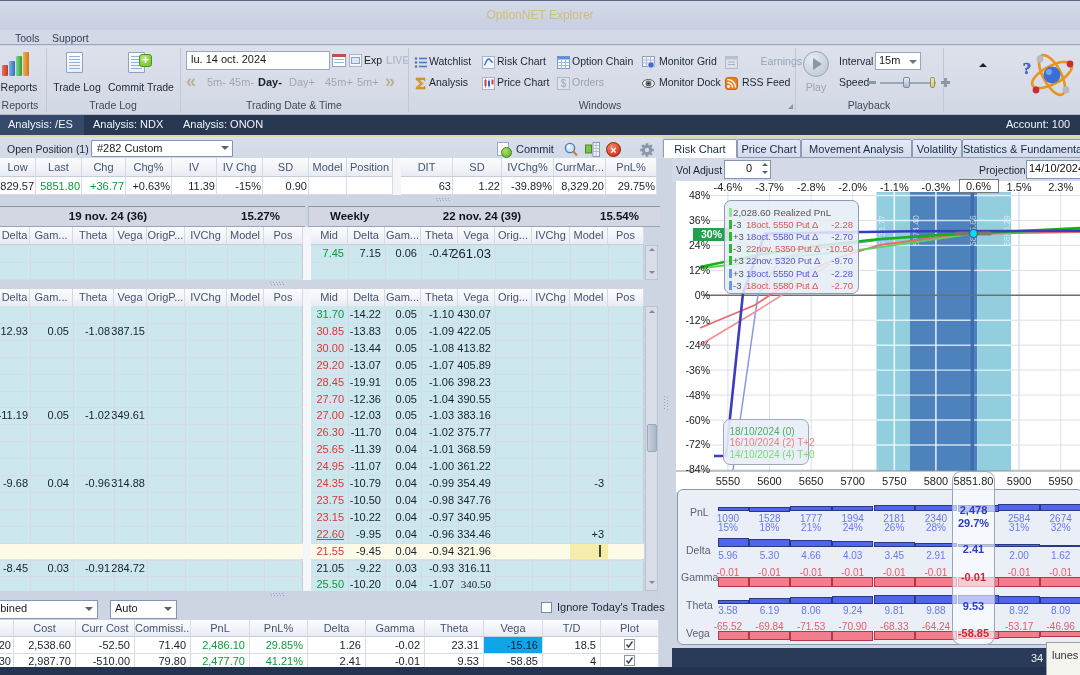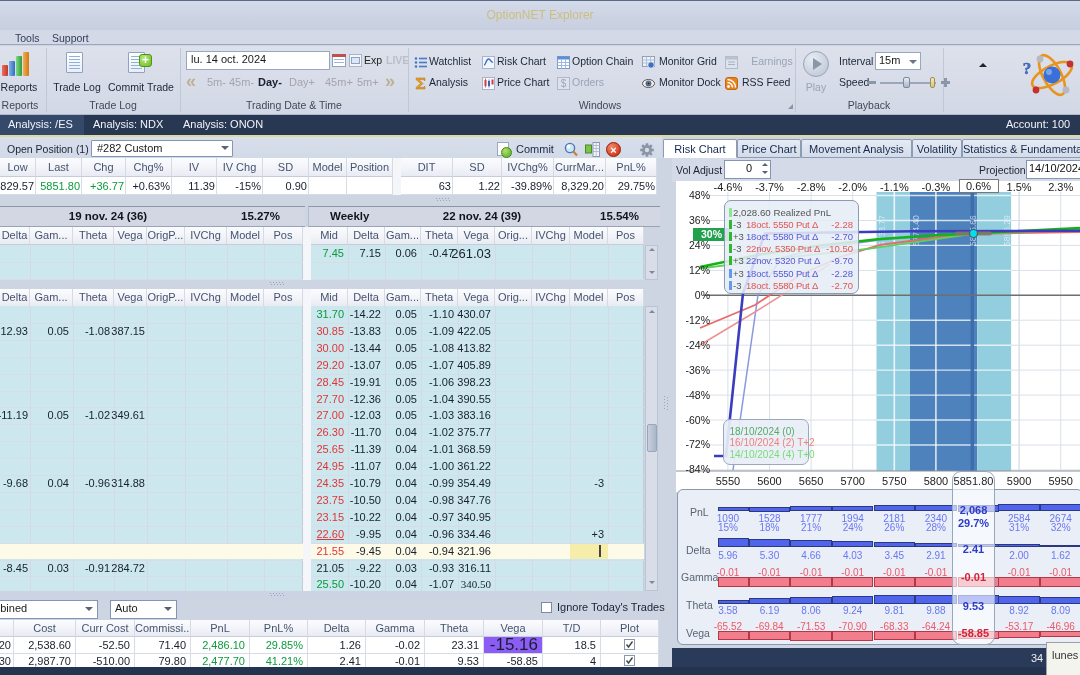--- a/index.html
+++ b/index.html
@@ -88,21 +88,21 @@
     <rect x="0.5" y="0.5" width="12" height="10" fill="#eef2f8" stroke="#8ea0b8"></rect>
     <path d="M4.5 0.5 v10 M8.5 0.5 v10 M0.5 4 h12 M0.5 7 h12" stroke="#b0c0d4" stroke-width="1"></path>
     <circle cx="9" cy="9" r="3.2" fill="#3a70c8" stroke="#fff" stroke-width="0.7"></circle>
   </svg>
 <div class="a" style="left:659px;top:55px;width:80px;text-align:left;font-size:10.5px;color:#1c2636;">Monitor Grid</div>
 <svg class="a" style="left:725px;top:56px" width="13" height="13" viewBox="0 0 13 13">
     <rect x="0.5" y="0.5" width="12" height="12" fill="#dde3ec" stroke="#b0bac8"></rect>
     <rect x="0.5" y="0.5" width="12" height="3" fill="#b8c2d2"></rect>
     <path d="M3 6 h7 M3 8.5 h7" stroke="#a8b2c2" stroke-width="1.2"></path>
   </svg>
-<div class="a" style="left:742px;top:55px;width:60px;text-align:center;font-size:10.5px;color:#9aa4b5;">Earnings</div>
+<div class="a" style="left:742px;top:55px;width:60px;text-align:right;font-size:10.5px;color:#9aa4b5;">Earnings</div>
 <svg class="a" style="left:414px;top:77px" width="13" height="13" viewBox="0 0 13 13">
     <path d="M2 1 h9 v2.5 h-1 L10 2.5 H5 l4 4 -4 4 h5 l0 -1 h1 V12 H2 v-1.5 L6.5 6.5 2 2.5 Z" fill="#e8a020" stroke="#b07010" stroke-width="0.5"></path>
   </svg>
 <div class="a" style="left:429px;top:76px;width:70px;text-align:left;font-size:10.5px;color:#1c2636;">Analysis</div>
 <svg class="a" style="left:482px;top:77px" width="13" height="13" viewBox="0 0 13 13">
     <rect x="0.5" y="0.5" width="12" height="12" fill="#f6f8fb" stroke="#a8b4c8"></rect>
     <rect x="2.5" y="3" width="2" height="6" fill="#d04040"></rect>
     <path d="M3.5 1.5 v9" stroke="#d04040" stroke-width="0.8"></path>
     <rect x="6" y="4" width="2" height="5" fill="#3a60c0"></rect>
     <path d="M7 2.5 v8" stroke="#3a60c0" stroke-width="0.8"></path>
@@ -524,21 +524,21 @@
 <div class="a" style="left:0px;top:637.0px;width:14px;height:16.5px;background:#fff;border-right:1px solid #d8dce5;border-bottom:1px solid #d8dce5"></div>
 <div class="a" style="left:-40px;top:637.0px;width:51px;text-align:right;font-size:11px;color:#17202c;line-height:16.5px;">0.20</div>
 <div class="a" style="left:14px;top:637.0px;width:62px;height:16.5px;line-height:16.5px;background:#fff;border-right:1px solid #d8dce5;border-bottom:1px solid #d8dce5;font-size:11px;color:#17202c;text-align:right;padding-right:4px;overflow:hidden">2,538.60</div>
 <div class="a" style="left:76px;top:637.0px;width:59px;height:16.5px;line-height:16.5px;background:#fff;border-right:1px solid #d8dce5;border-bottom:1px solid #d8dce5;font-size:11px;color:#17202c;text-align:right;padding-right:4px;overflow:hidden">-52.50</div>
 <div class="a" style="left:135px;top:637.0px;width:56px;height:16.5px;line-height:16.5px;background:#fff;border-right:1px solid #d8dce5;border-bottom:1px solid #d8dce5;font-size:11px;color:#17202c;text-align:right;padding-right:4px;overflow:hidden">71.40</div>
 <div class="a" style="left:191px;top:637.0px;width:59px;height:16.5px;line-height:16.5px;background:#fff;border-right:1px solid #d8dce5;border-bottom:1px solid #d8dce5;font-size:11px;color:#0b9a3c;text-align:right;padding-right:4px;overflow:hidden">2,486.10</div>
 <div class="a" style="left:250px;top:637.0px;width:58px;height:16.5px;line-height:16.5px;background:#fff;border-right:1px solid #d8dce5;border-bottom:1px solid #d8dce5;font-size:11px;color:#0b9a3c;text-align:right;padding-right:4px;overflow:hidden">29.85%</div>
 <div class="a" style="left:308px;top:637.0px;width:58px;height:16.5px;line-height:16.5px;background:#fff;border-right:1px solid #d8dce5;border-bottom:1px solid #d8dce5;font-size:11px;color:#17202c;text-align:right;padding-right:4px;overflow:hidden">1.26</div>
 <div class="a" style="left:366px;top:637.0px;width:59px;height:16.5px;line-height:16.5px;background:#fff;border-right:1px solid #d8dce5;border-bottom:1px solid #d8dce5;font-size:11px;color:#17202c;text-align:right;padding-right:4px;overflow:hidden">-0.02</div>
 <div class="a" style="left:425px;top:637.0px;width:59px;height:16.5px;line-height:16.5px;background:#fff;border-right:1px solid #d8dce5;border-bottom:1px solid #d8dce5;font-size:11px;color:#17202c;text-align:right;padding-right:4px;overflow:hidden">23.31</div>
-<div class="a" style="left:484px;top:637.0px;width:59px;height:16.5px;line-height:16.5px;background:#8b5cf6;border-right:1px solid #d8dce5;border-bottom:1px solid #d8dce5;font-size:17px;color:#17202c;text-align:right;padding-right:4px;overflow:hidden">-15.16</div>
+<div class="a" style="left:484px;top:637.0px;width:59px;height:16.5px;line-height:16.5px;background:#0ea5e9;border-right:1px solid #d8dce5;border-bottom:1px solid #d8dce5;font-size:11px;color:#17202c;text-align:right;padding-right:4px;overflow:hidden">-15.16</div>
 <div class="a" style="left:543px;top:637.0px;width:58px;height:16.5px;line-height:16.5px;background:#fff;border-right:1px solid #d8dce5;border-bottom:1px solid #d8dce5;font-size:11px;color:#17202c;text-align:right;padding-right:4px;overflow:hidden">18.5</div>
 <div class="a" style="left:601px;top:637.0px;width:58px;height:16.5px;line-height:14.5px;background:#fff;border-right:1px solid #d8dce5;border-bottom:1px solid #d8dce5;text-align:center;overflow:hidden"><span style="display:inline-block;width:11px;height:11px;background:#fff;border:1px solid #8a98ac;vertical-align:middle;position:relative"><svg width="9" height="9" style="position:absolute;left:0px;top:0px" viewBox="0 0 9 9">
         <polyline points="1.5,4.5 3.5,7 7.5,1.5" fill="none" stroke="#444" stroke-width="1.4"></polyline>
       </svg></span></div>
 <div class="a" style="left:0px;top:653.5px;width:14px;height:14px;background:#fff;border-right:1px solid #d8dce5;border-bottom:1px solid #d8dce5"></div>
 <div class="a" style="left:-40px;top:653.5px;width:51px;text-align:right;font-size:11px;color:#17202c;line-height:14px;">0.30</div>
 <div class="a" style="left:14px;top:653.5px;width:62px;height:14px;line-height:14px;background:#fff;border-right:1px solid #d8dce5;border-bottom:1px solid #d8dce5;font-size:11px;color:#17202c;text-align:right;padding-right:4px;overflow:hidden">2,987.70</div>
 <div class="a" style="left:76px;top:653.5px;width:59px;height:14px;line-height:14px;background:#fff;border-right:1px solid #d8dce5;border-bottom:1px solid #d8dce5;font-size:11px;color:#17202c;text-align:right;padding-right:4px;overflow:hidden">-510.00</div>
 <div class="a" style="left:135px;top:653.5px;width:56px;height:14px;line-height:14px;background:#fff;border-right:1px solid #d8dce5;border-bottom:1px solid #d8dce5;font-size:11px;color:#17202c;text-align:right;padding-right:4px;overflow:hidden">79.80</div>
 <div class="a" style="left:191px;top:653.5px;width:59px;height:14px;line-height:14px;background:#fff;border-right:1px solid #d8dce5;border-bottom:1px solid #d8dce5;font-size:11px;color:#0b9a3c;text-align:right;padding-right:4px;overflow:hidden">2,477.70</div>
@@ -784,21 +784,21 @@
 <div class="a" style="left:702.9px;top:620.8px;width:50px;text-align:center;font-size:10px;color:#ef5868;">-65.52</div>
 <div class="a" style="left:744.5px;top:620.8px;width:50px;text-align:center;font-size:10px;color:#ef5868;">-69.84</div>
 <div class="a" style="left:786.1px;top:620.8px;width:50px;text-align:center;font-size:10px;color:#ef5868;">-71.53</div>
 <div class="a" style="left:827.7px;top:620.8px;width:50px;text-align:center;font-size:10px;color:#ef5868;">-70.90</div>
 <div class="a" style="left:869.3px;top:620.8px;width:50px;text-align:center;font-size:10px;color:#ef5868;">-68.33</div>
 <div class="a" style="left:910.9px;top:620.8px;width:50px;text-align:center;font-size:10px;color:#ef5868;">-64.24</div>
 <div class="a" style="left:994.1px;top:620.8px;width:50px;text-align:center;font-size:10px;color:#ef5868;">-53.17</div>
 <div class="a" style="left:1035.7px;top:620.8px;width:50px;text-align:center;font-size:10px;color:#ef5868;">-46.96</div>
 <div class="a" style="left:951.8px;top:471px;width:43.4px;height:173.5px;background:rgba(252,253,255,0.62);border:1px solid #99a7bd;border-radius:9px"></div>
 <div class="a" style="left:952px;top:475px;width:43px;text-align:center;font-size:11px;color:#222;">5851.80</div>
-<div class="a" style="left:950px;top:503.5px;width:47px;text-align:center;font-size:11px;color:#2a3cc8;font-weight:700;">2,068</div>
+<div class="a" style="left:950px;top:503.5px;width:47px;text-align:center;font-size:11px;color:#2a3cc8;font-weight:700;">2,478</div>
 <div class="a" style="left:950px;top:517px;width:47px;text-align:center;font-size:11px;color:#2a3cc8;font-weight:700;">29.7%</div>
 <div class="a" style="left:950px;top:542.5px;width:47px;text-align:center;font-size:11px;color:#2a3cc8;font-weight:700;">2.41</div>
 <div class="a" style="left:950px;top:571.3px;width:47px;text-align:center;font-size:11px;color:#d02438;font-weight:700;">-0.01</div>
 <div class="a" style="left:950px;top:600px;width:47px;text-align:center;font-size:11px;color:#2a3cc8;font-weight:700;">9.53</div>
 <div class="a" style="left:950px;top:627px;width:47px;text-align:center;font-size:11px;color:#d02438;font-weight:700;">-58.85</div>
 <div class="a" style="left:672px;top:648px;width:408px;height:27px;background:#293b59"></div>
 <div class="a" style="left:0;top:667px;width:1080px;height:8px;background:#243350"></div>
 <div class="a" style="left:1031px;top:652px;width:16px;text-align:left;font-size:11px;color:#eee;">34</div>
 <div class="a" style="left:1046px;top:642px;width:36px;height:34px;background:#f4f4ef;border:1px solid #a0a0a0"></div>
 <div class="a" style="left:1052px;top:649px;width:30px;text-align:left;font-size:11px;color:#333;">lunes</div>

